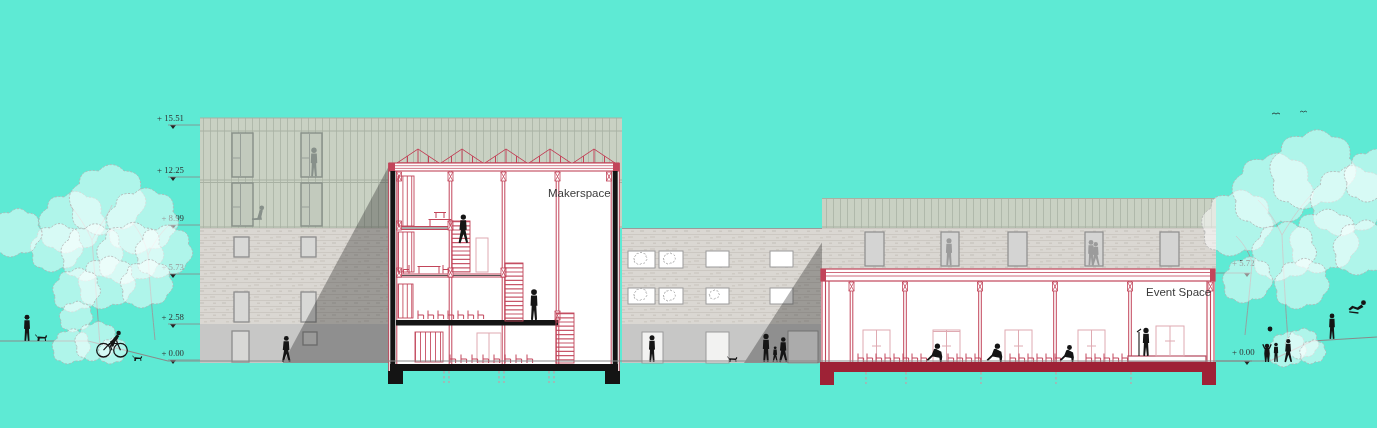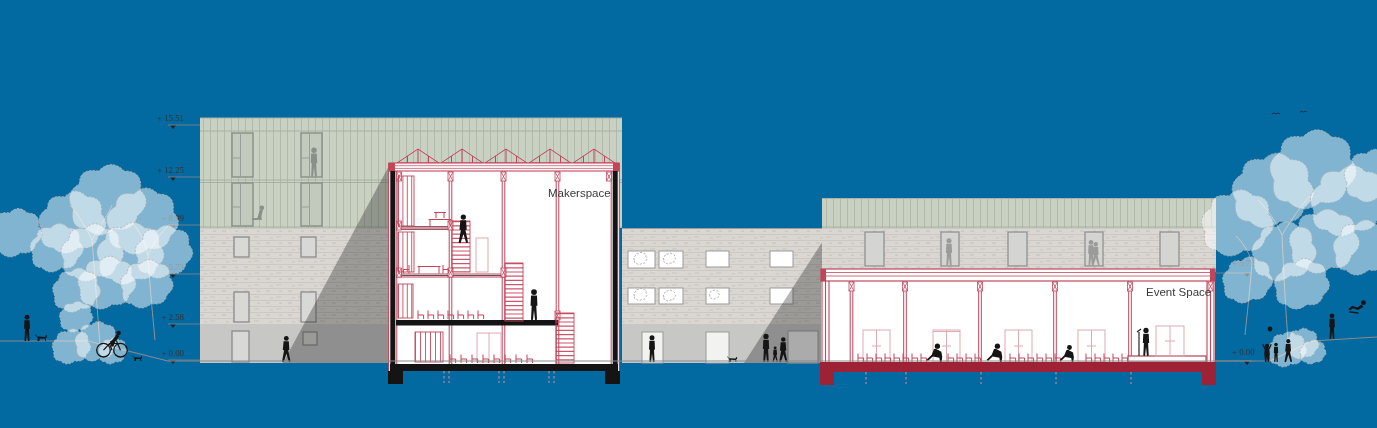--- a/index.html
+++ b/index.html
@@ -1,16 +1,16 @@
 <!DOCTYPE html>
 <html><head>
 <meta charset="utf-8">
 <style>
   html,body{margin:0;padding:0;background:#ffffff;}
-  .stage{position:relative;width:1377px;height:428px;background:#0369a1;overflow:hidden;}
+  .stage{position:relative;width:1377px;height:428px;background:#5eead4;overflow:hidden;}
   svg{display:block;}
   .lvl{font:8.8px "Liberation Serif", serif; fill:#333;}
   .lbl{font:11.5px "Liberation Sans", sans-serif; fill:#3a3a3a;}
 </style>
 </head>
 <body>
 
 <div class="stage">
 <svg width="1377" height="428" viewBox="0 0 1377 428" xmlns="http://www.w3.org/2000/svg">
 

